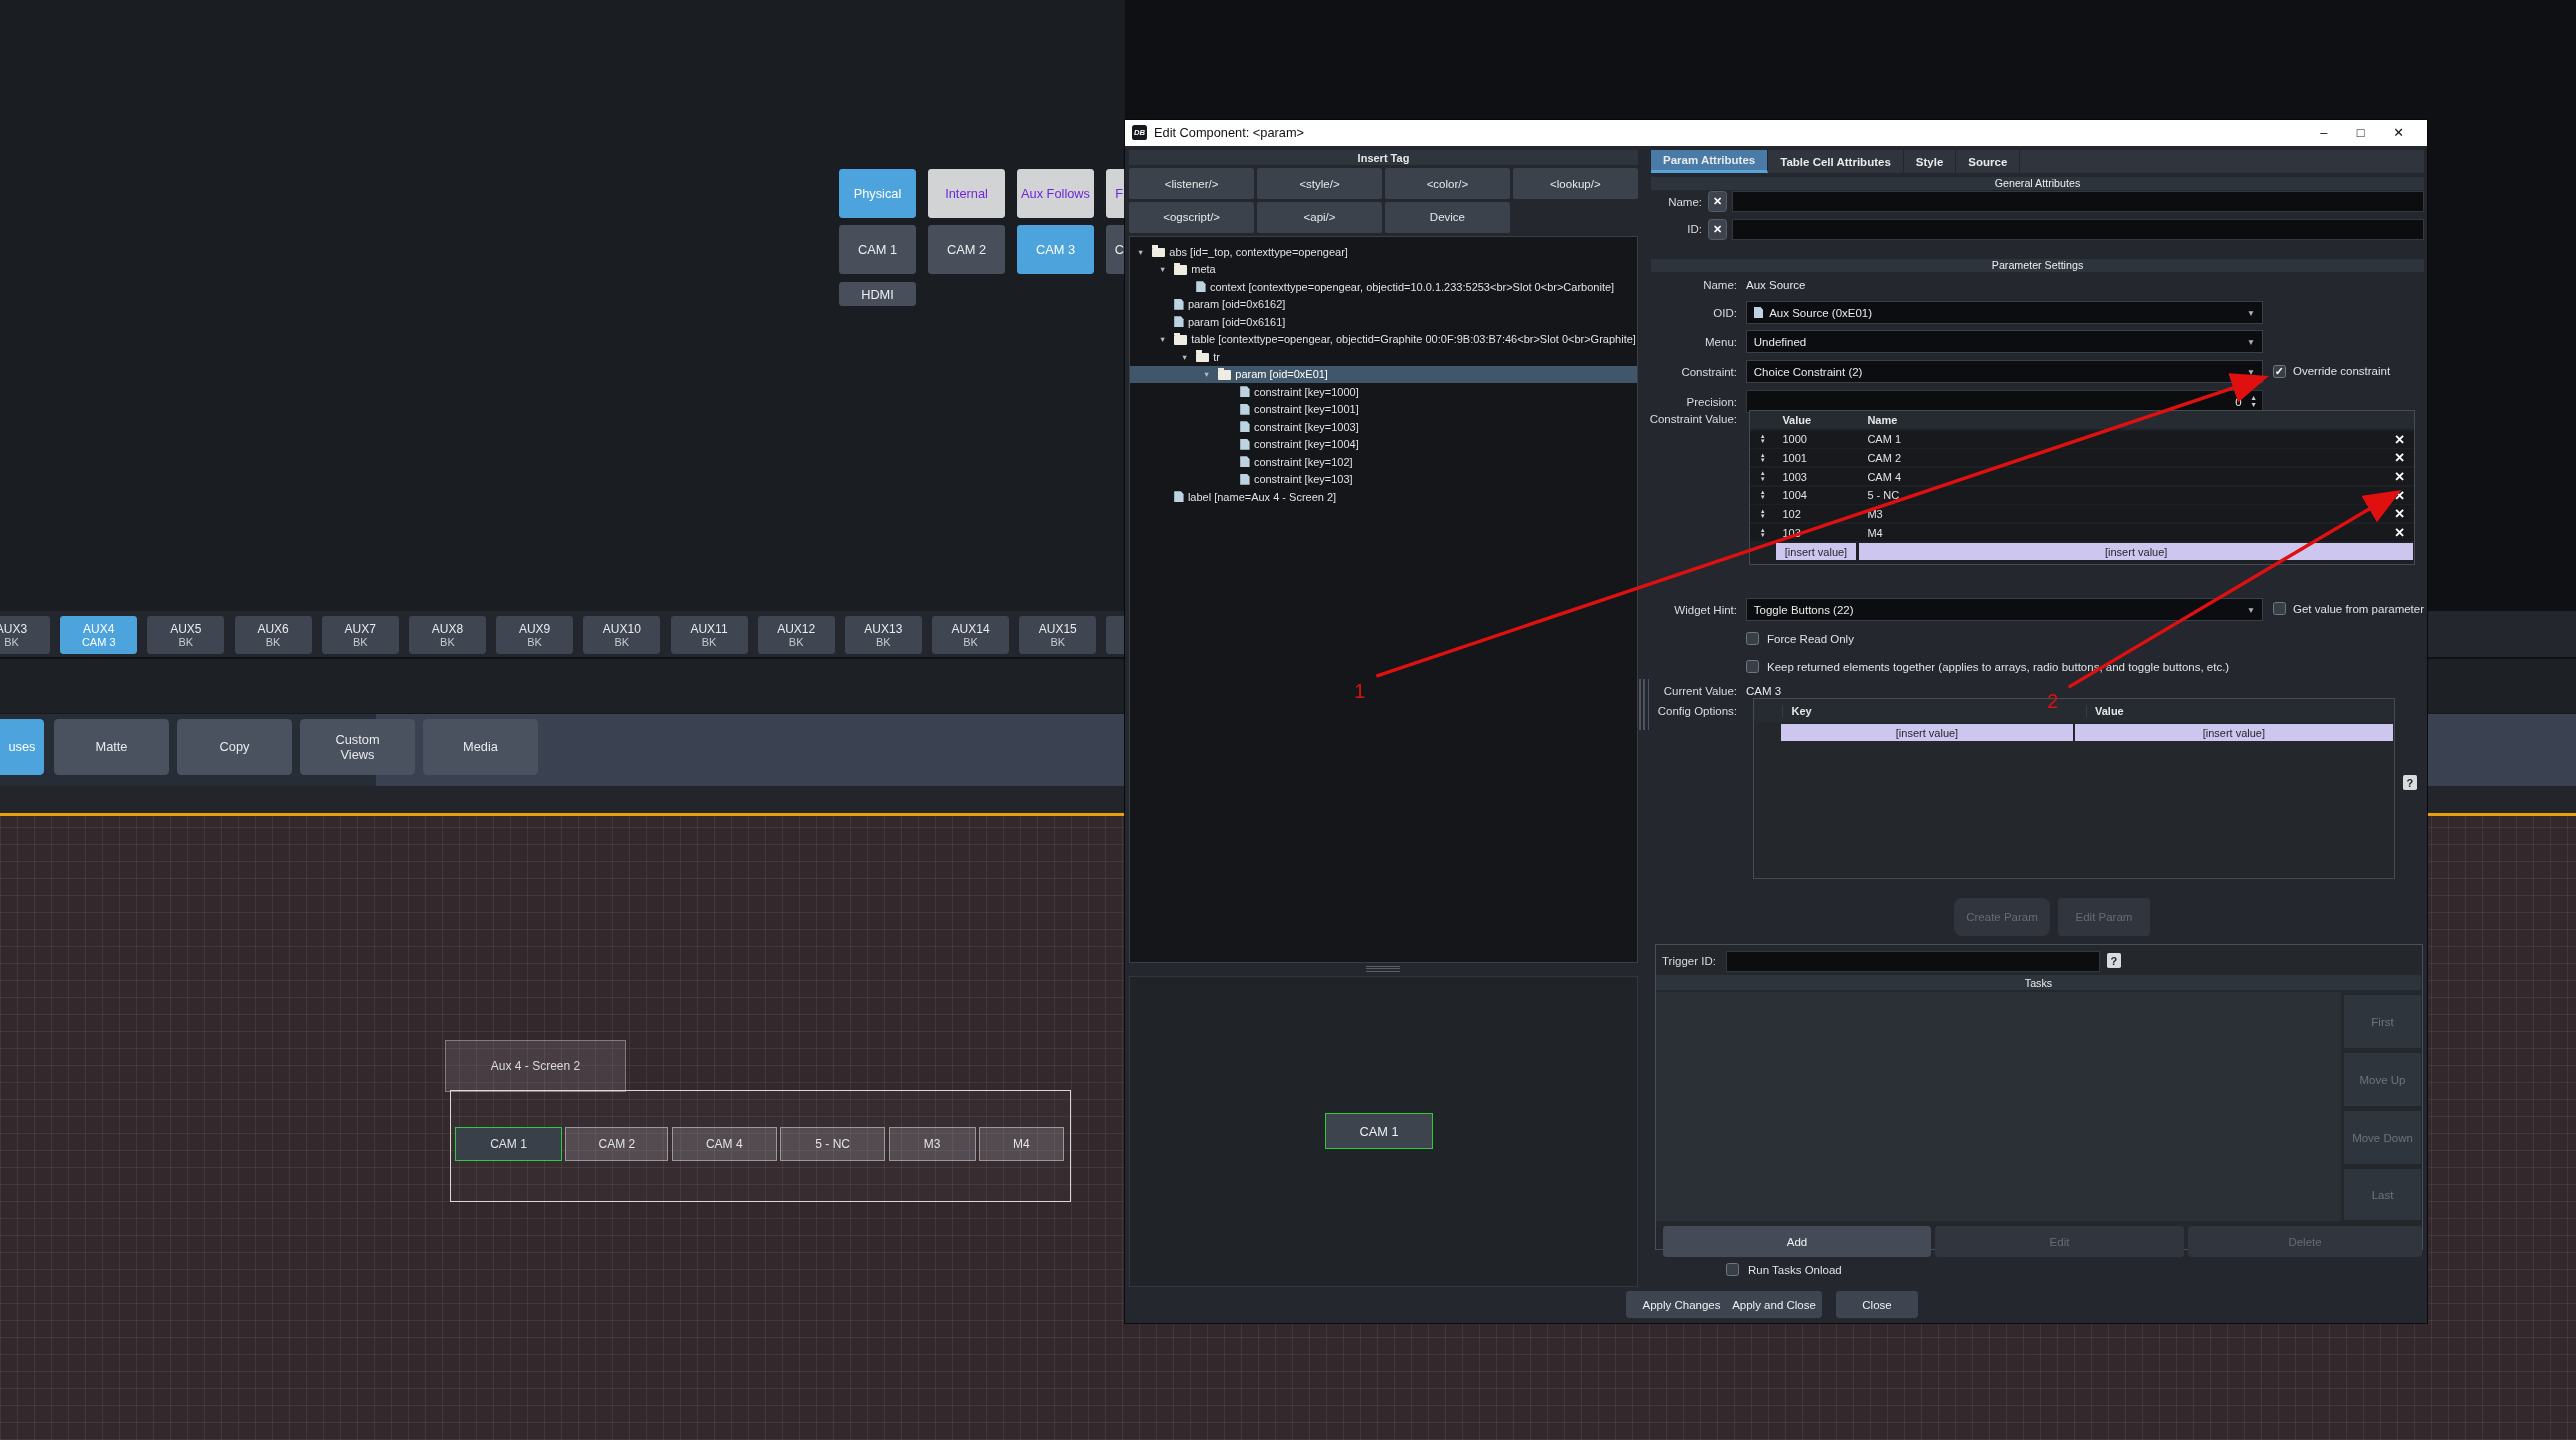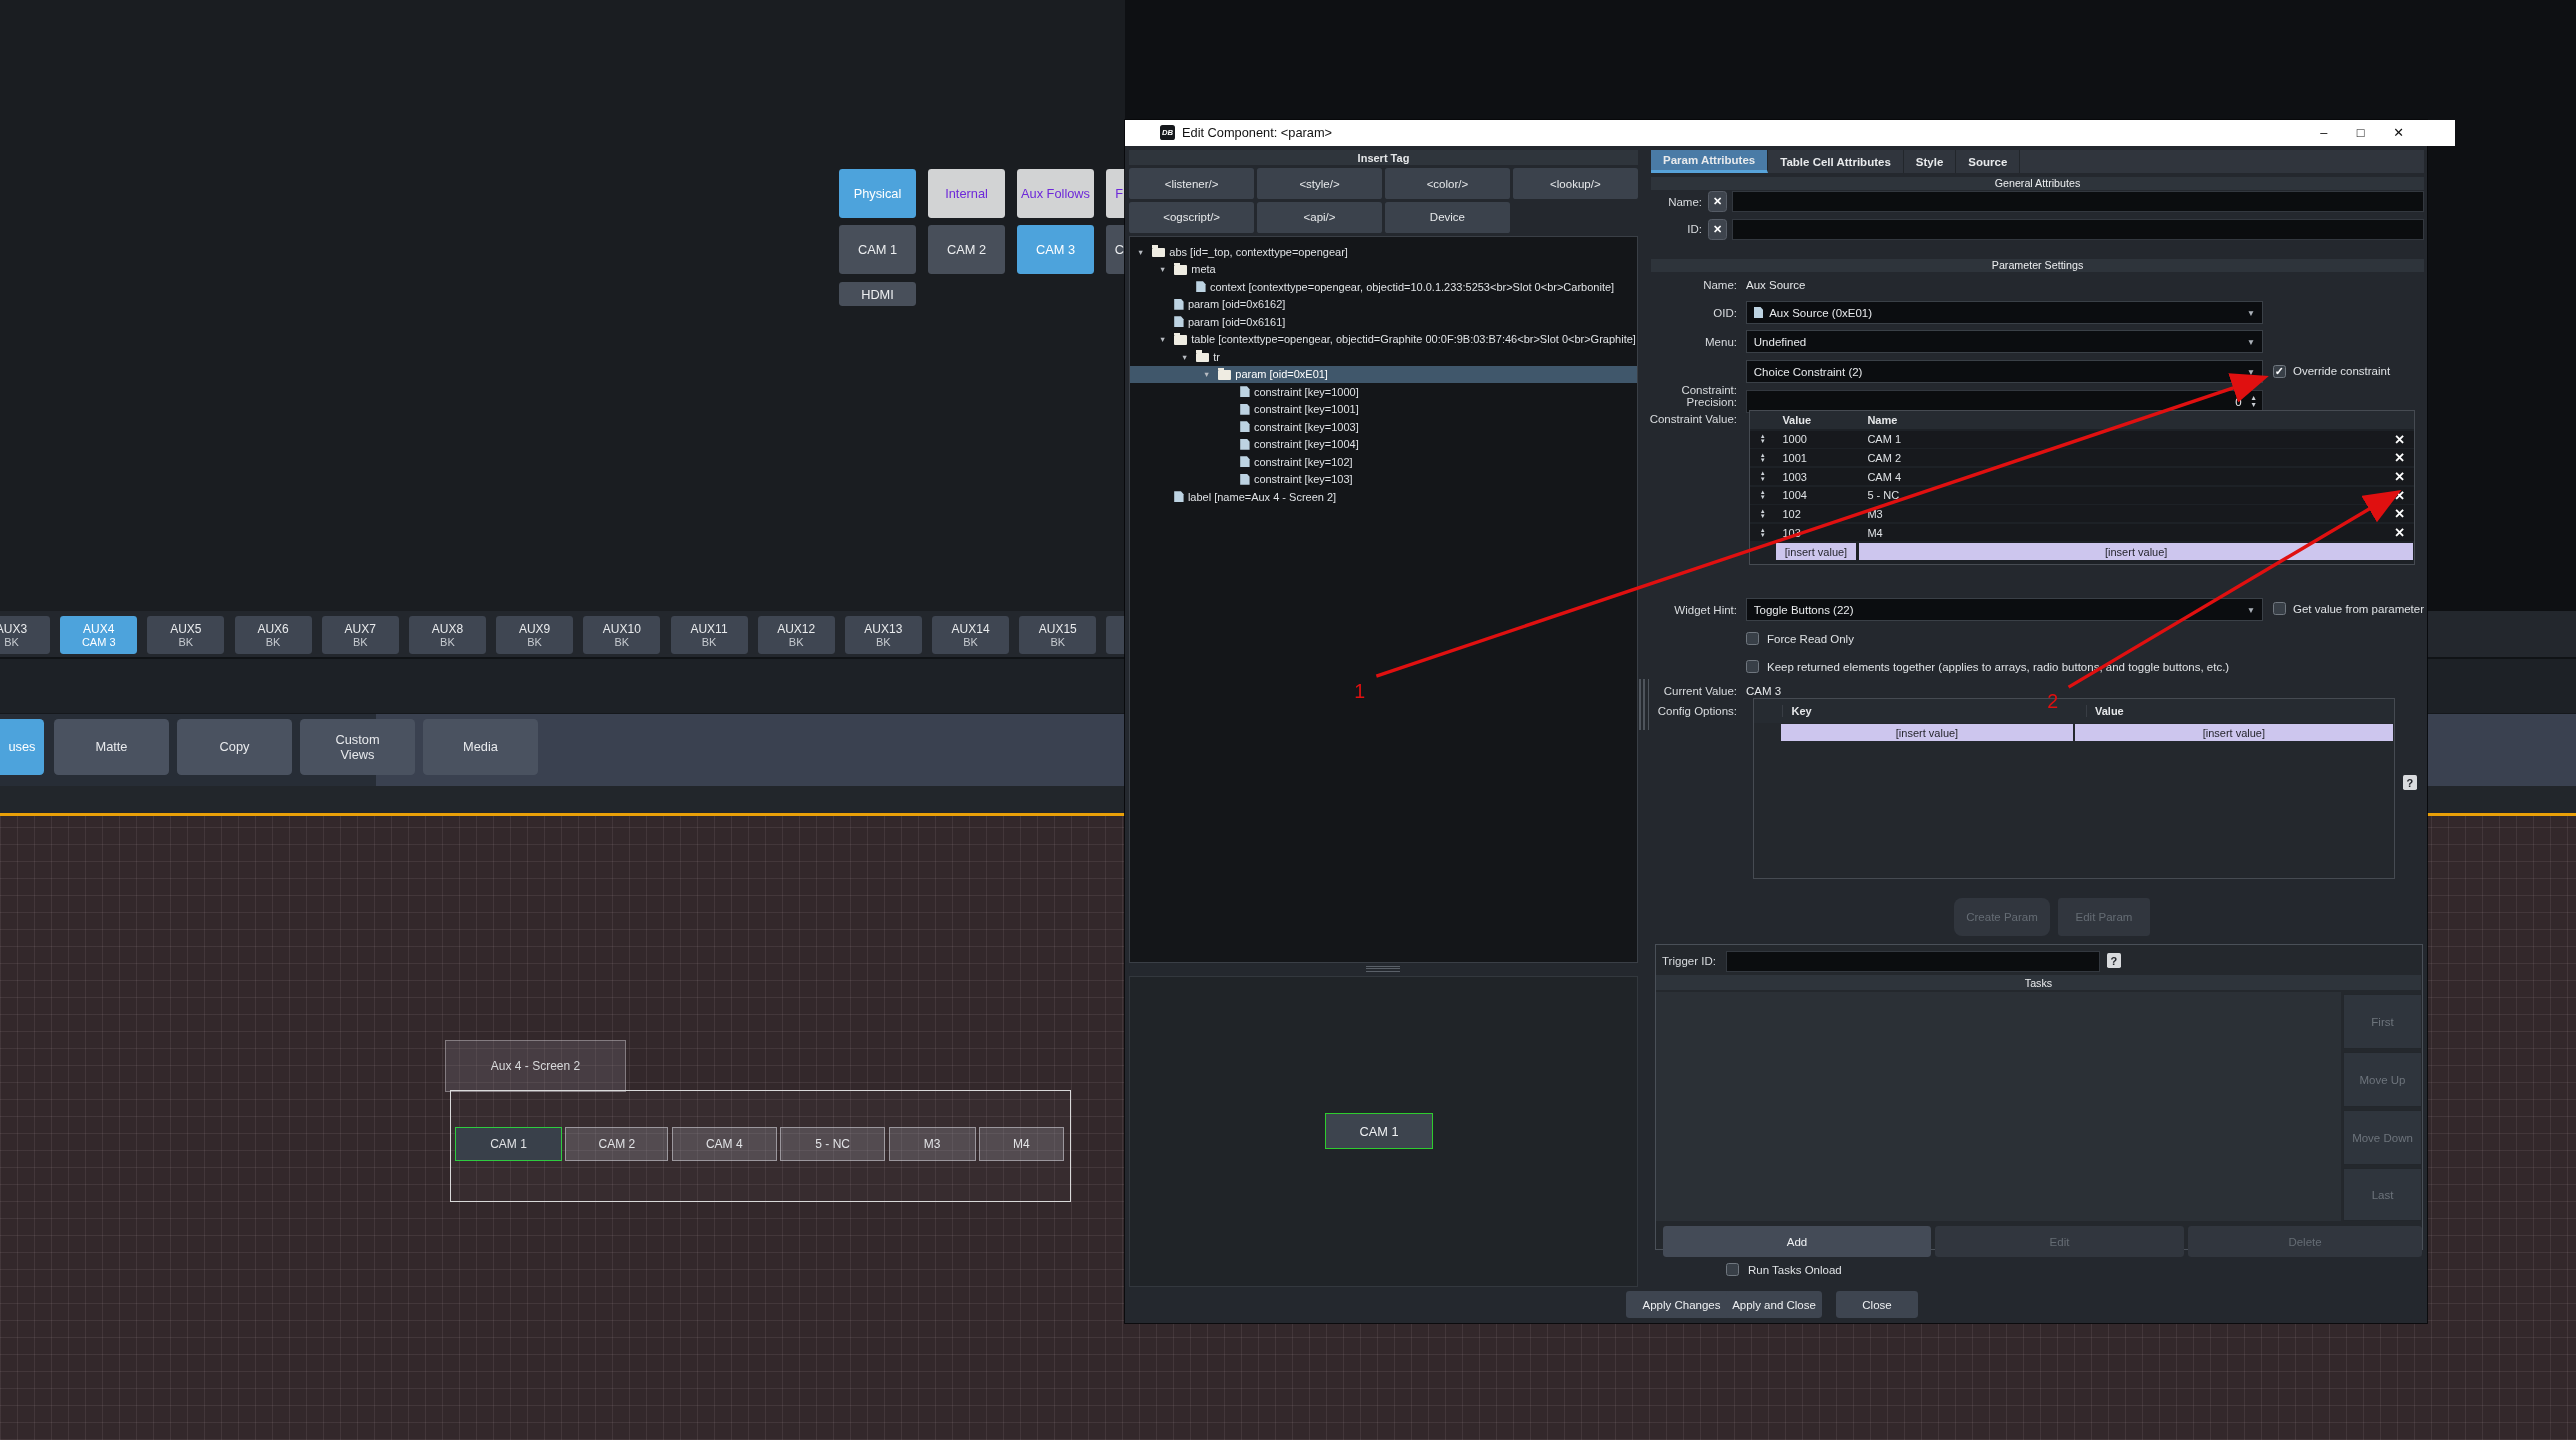--- a/index.html
+++ b/index.html
@@ -43,21 +43,21 @@
   
   #cv-label-box{left:445px;top:1040px;width:179px;height:50px;background:rgba(125,120,128,.28);
     border:0.9px solid rgba(205,200,205,.45);display:flex;align-items:center;justify-content:center;font-size:12px;color:#d8d9db;}
   #cv-container{left:450px;top:1090px;width:619px;height:110px;border:0.9px solid #d9d9d9;background:rgba(255,255,255,.02);}
   .cvbtn{position:absolute;top:1127px;height:34px;background:rgba(150,148,158,.30);
          border:0.9px solid rgba(215,215,220,.55);box-sizing:border-box;display:flex;align-items:center;justify-content:center;
          font-size:12px;color:#e2e3e6;}
   .cvbtn.selected{background:#39404a;border:1.7px solid #2ecc40;}
   
   #dlg{left:1125px;top:120px;width:1302px;height:1203px;background:#24282e;box-shadow:0 0 0 0.9px #07080a;}
-  #titlebar{left:1125px;top:120px;width:1302px;height:25.6px;background:#ffffff;display:flex;align-items:center;padding-left:28px;}
+  #titlebar{left:1125px;top:120px;width:1302px;height:25.6px;background:#ffffff;display:flex;align-items:center;}
   #title-icon{width:15.4px;height:15.4px;margin-left:6.8px;background:#15181c;border-radius:2.6px;color:#fff;
               font-size:7.7px;font-weight:bold;font-style:italic;display:flex;align-items:center;justify-content:center;}
   #title-text{margin-left:6.8px;font-size:12.8px;color:#111;}
   .winctl{position:absolute;top:125px;width:15.4px;height:15.4px;color:#111;font-size:12.8px;
           display:flex;align-items:center;justify-content:center;}
   
   #insert-header{left:1129px;top:150px;width:509px;height:15.4px;background:#2f353c;display:flex;
                  align-items:center;justify-content:center;font-size:11px;font-weight:bold;}
   #insert-grid{left:1129px;top:168px;width:509px;display:grid;grid-template-columns:repeat(4,1fr);gap:2.6px;}
   .tagbtn{height:31px;background:#3b424c;border-radius:2.6px;display:flex;align-items:center;
@@ -496,21 +496,21 @@
     <span>Aux Source (0xE01)</span>
     <span class="caret">▼</span>
   </div>
 
   <div class="abs flabel" style="left:1651px;top:336px;width:86px;">Menu:</div>
   <div class="abs dd" style="left:1746px;top:330px;width:517px;height:23px;">
     <span>Undefined</span>
     <span class="caret">▼</span>
   </div>
 
-  <div class="abs flabel" style="left:1651px;top:384px;width:86px;">Constraint:</div>
+  <div class="abs flabel" style="left:1651px;top:366px;width:86px;">Constraint:</div>
   <div class="abs dd" style="left:1746px;top:360px;width:517px;height:23px;">
     <span>Choice Constraint (2)</span>
     <span class="caret">▼</span>
   </div>
   <div class="abs cb" style="left:2273px;top:365px;">
     <span class="chk">✓</span>
   </div>
   <div class="abs cblabel" style="left:2293px;top:365px;">Override constraint</div>
 
   <div class="abs flabel" style="left:1651px;top:396px;width:86px;">Precision:</div>

